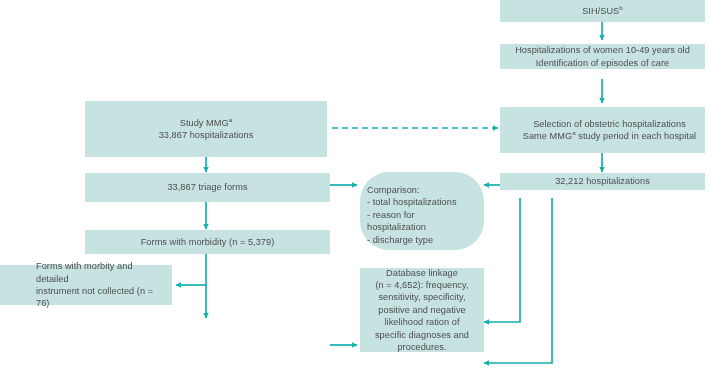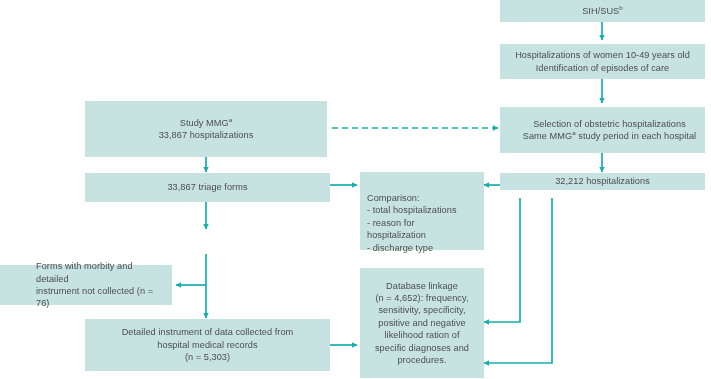--- a/index.html
+++ b/index.html
@@ -33,21 +33,22 @@
   .node .ln { display: block; white-space: nowrap; }
   .node.left-align {
     align-items: flex-start;
     text-align: left;
   }
   .node.left-align .ln { white-space: normal; padding-left: 30px; }
   .node.list-node {
     align-items: flex-start;
     text-align: left;
     justify-content: flex-start;
-    padding: 20px 7px;
+    padding: 12px 7px;
+    border-radius: 29px;
   }
   .node.list-node .ln { white-space: normal; }
   sup {
     font-size: 6.2px;
     vertical-align: super;
     line-height: 0;
   }
   svg.edges {
     position: absolute;
     left: 0;
@@ -96,21 +97,21 @@
       <path d="M552,198 L552,363 L484,363" marker-end="url(#ah)"></path>
 
       <line x1="332" y1="128" x2="498" y2="128" stroke-dasharray="6,4" marker-end="url(#ah)"></line>
     </g>
   </svg>
 
   <div class="node" style="left:500px; top:0px; width:205px; height:22px;">
     <span class="ln"><span>SIH/SUS</span><sup>b</sup></span>
   </div>
 
-  <div class="node" style="left:500px; top:44px; width:205px; height:35px;">
+  <div class="node" style="left:500px; top:44px; width:205px; height:25px;">
     <span class="ln">Hospitalizations of women 10-49 years old</span>
     <span class="ln">Identification of episodes of care</span>
   </div>
 
   <div class="node" style="left:500px; top:107px; width:205px; height:46px;padding-left:20px;">
     <span class="ln">Selection of obstetric hospitalizations</span>
     <span class="ln"><span>Same MMG</span><sup>a</sup><span> study period in each hospital</span></span>
   </div>
 
   <div class="node" style="left:500px; top:173px; width:205px; height:17px;">
@@ -119,41 +120,39 @@
 
   <div class="node" style="left:85px; top:101px; width:242px; height:56px;">
     <span class="ln"><span>Study MMG</span><sup>a</sup></span>
     <span class="ln">33,867 hospitalizations</span>
   </div>
 
   <div class="node" style="left:85px; top:173px; width:245px; height:29px;">
     <span class="ln">33,867 triage forms</span>
   </div>
 
+  <div class="node" style="left:85px; top:230px; width:245px; height:24px;">
+    <span class="ln">Forms with morbidity (n = 5,379)</span>
+  </div>
 
   <div class="node left-align" style="left:0px; top:265px; width:172px; height:40px;">
     <span class="ln">Forms with morbity and detailed</span>
     <span class="ln">instrument not collected (n = 76)</span>
   </div>
 
-  <div class="node" style="left:85px; top:319px; width:245px; height:52px;">
-    <span class="ln">Detailed instrument of data collected from</span>
-    <span class="ln">hospital medical records</span>
-    <span class="ln">(n = 5,303)</span>
-  </div>
 
   <div class="node list-node" style="left:360px; top:172px; width:124px; height:78px;">
     <span class="ln">Comparison:</span>
     <span class="ln">- total hospitalizations</span>
     <span class="ln">- reason for</span>
     <span class="ln">hospitalization</span>
     <span class="ln">- discharge type</span>
   </div>
 
-  <div class="node" style="left:360px; top:268px; width:124px; height:110px;">
+  <div class="node" style="left:360px; top:268px; width:124px; height:84px;">
     <span class="ln">Database linkage</span>
     <span class="ln">(n = 4,652): frequency,</span>
     <span class="ln">sensitivity, specificity,</span>
     <span class="ln">positive and negative</span>
     <span class="ln">likelihood ration of</span>
     <span class="ln">specific diagnoses and</span>
     <span class="ln">procedures.</span>
   </div>
 
 </div>

